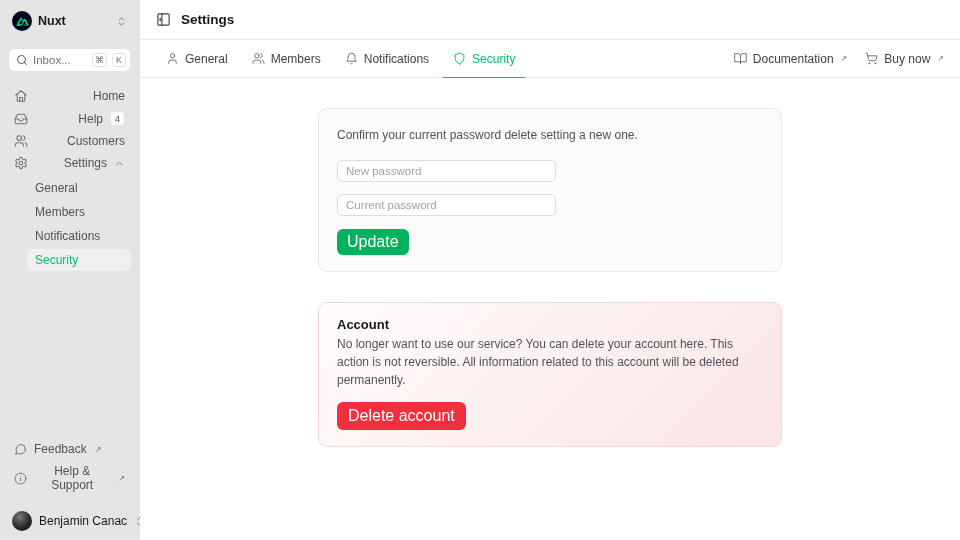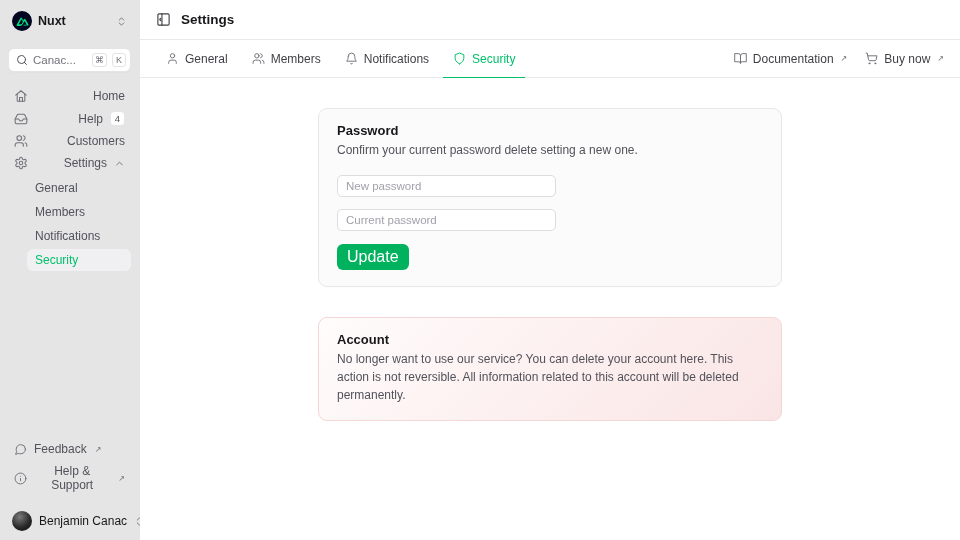--- a/index.html
+++ b/index.html
@@ -102,21 +102,21 @@
       </span>
     </div>
 
     <div class="searchbox">
       <span style="color:#52525b;display:flex;">
         <svg width="12" height="12" viewBox="0 0 24 24" fill="none" stroke="currentColor" stroke-width="2" stroke-linecap="round">
             <circle cx="11" cy="11" r="8"></circle>
             <path d="m21 21-4.3-4.3"></path>
           </svg>
       </span>
-      <span class="ph">Canac...</span>
+      <span class="ph">Inbox...</span>
       <span class="kbd">⌘</span>
       <span class="kbd">K</span>
     </div>
 
     <nav>
       <div class="nav-item">
         <span class="nico">
           <svg width="14" height="14" viewBox="0 0 24 24" fill="none" stroke="currentColor" stroke-width="1.8" stroke-linecap="round" stroke-linejoin="round">
               <path d="m3 10.5 9-7.5 9 7.5"></path>
               <path d="M5.5 8.7V20a1 1 0 0 0 1 1h11a1 1 0 0 0 1-1V8.7"></path>
@@ -293,29 +293,31 @@
           </span>
           <span>Buy now</span>
           <span class="sup-arrow">↗</span>
         </div>
       </div>
     </div>
 
     <main>
 
       <section class="card password-card">
-        <div class="card-title">Password</div>
         <div class="card-desc">Confirm your current password delete setting a new one.</div>
         <input class="field" type="password" placeholder="New password" style="">
         <input class="field" type="password" placeholder="Current password" style="">
         <div>
           <button class="btn btn-primary">Update</button>
         </div>
       </section>
 
       <section class="card account-card">
         <div class="card-title">Account</div>
         <div class="card-desc">No longer want to use our service? You can delete your account here. This action is not reversible. All information related to this account will be deleted permanently.</div>
+        <div>
+          <button class="btn btn-danger">Delete account</button>
+        </div>
       </section>
 
     </main>
   </div>
 </div>
 
 </body></html>

